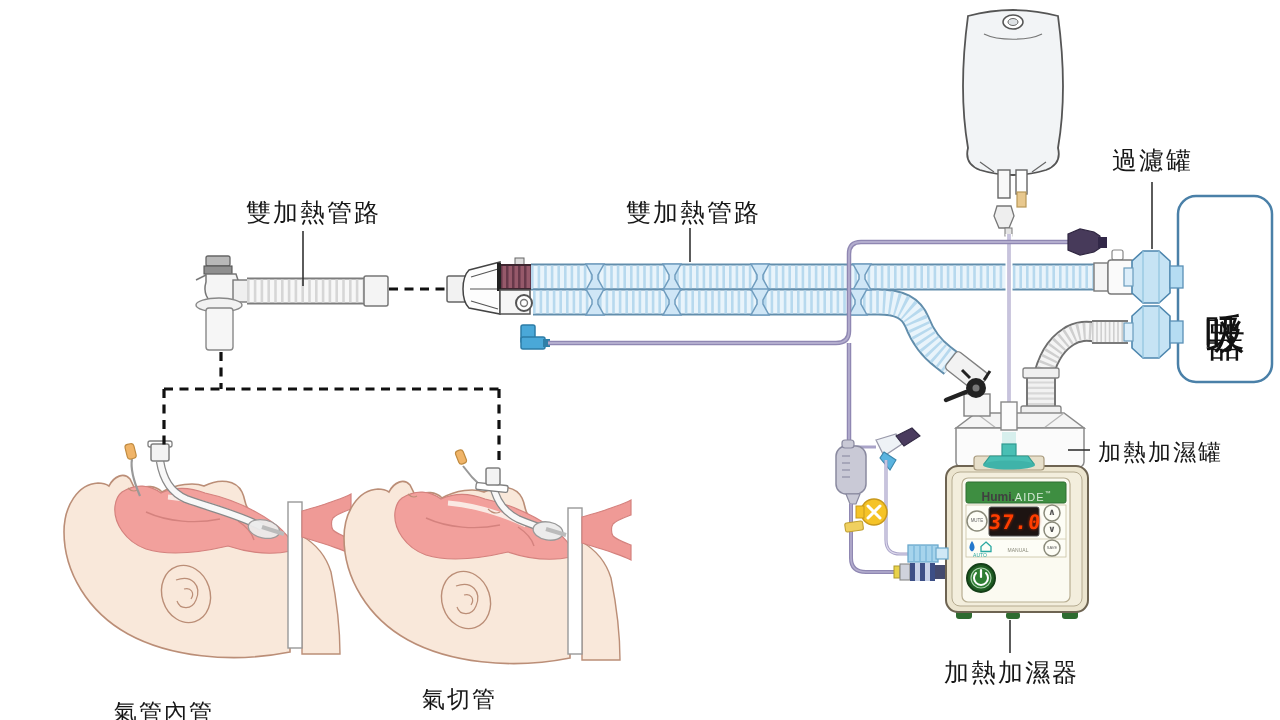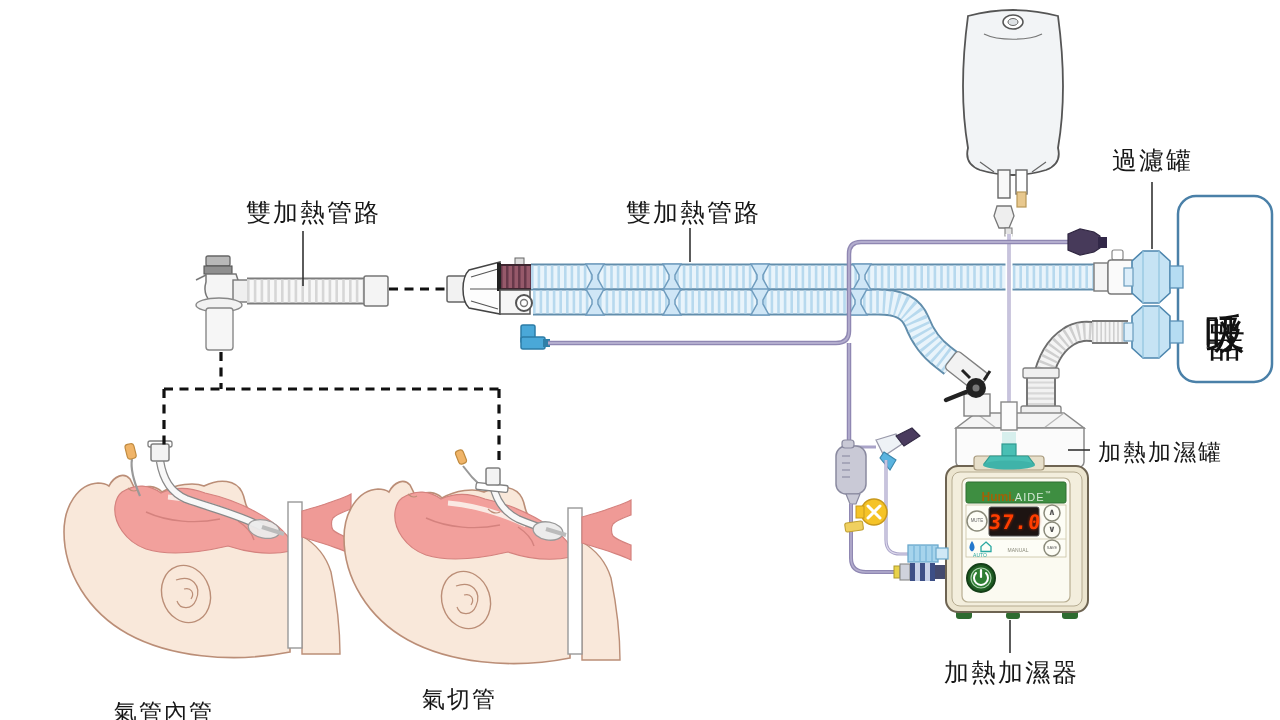--- a/index.html
+++ b/index.html
@@ -7,21 +7,21 @@
           font-family:"Liberation Serif","DejaVu Serif",serif;}
   .canvas svg{position:absolute;left:0;top:0;}
   .lbl{position:absolute;color:#171717;white-space:nowrap;letter-spacing:2px;}
   .lbl-24{font-size:25px;}
   .lbl-22{font-size:23px;}
   .vent-label{position:absolute;left:1178px;top:196px;width:94px;height:186px;
       display:flex;align-items:center;justify-content:center;
       writing-mode:vertical-rl;font-size:40px;letter-spacing:6px;color:#111;}
   .brand{position:absolute;left:966px;top:484px;width:100px;text-align:center;
       font-family:"Liberation Sans","DejaVu Sans",sans-serif;line-height:18px;}
-  .brand .b{font-weight:bold;color:#a16207;font-size:12px;}
+  .brand .b{font-weight:bold;color:#404040;font-size:12px;}
   .brand .l{color:#d5e9d5;font-size:11px;letter-spacing:1px;margin-top:32px;}
   .brand .m{color:#d5e9d5;font-size:6px;vertical-align:super;}
   .led{position:absolute;left:989px;top:510px;width:50px;height:24px;text-align:center;
       font-family:"DejaVu Sans Mono",monospace;font-weight:bold;font-size:20px;line-height:24px;
       color:#ff3e00;text-shadow:0 0 3px #b82800;transform:skewX(-6deg);letter-spacing:1px;}
   .tiny{position:absolute;font-family:"Liberation Sans","DejaVu Sans",sans-serif;color:#6a6a5a;
       text-align:center;letter-spacing:0;}
 </style>
 </head>
 <body>

